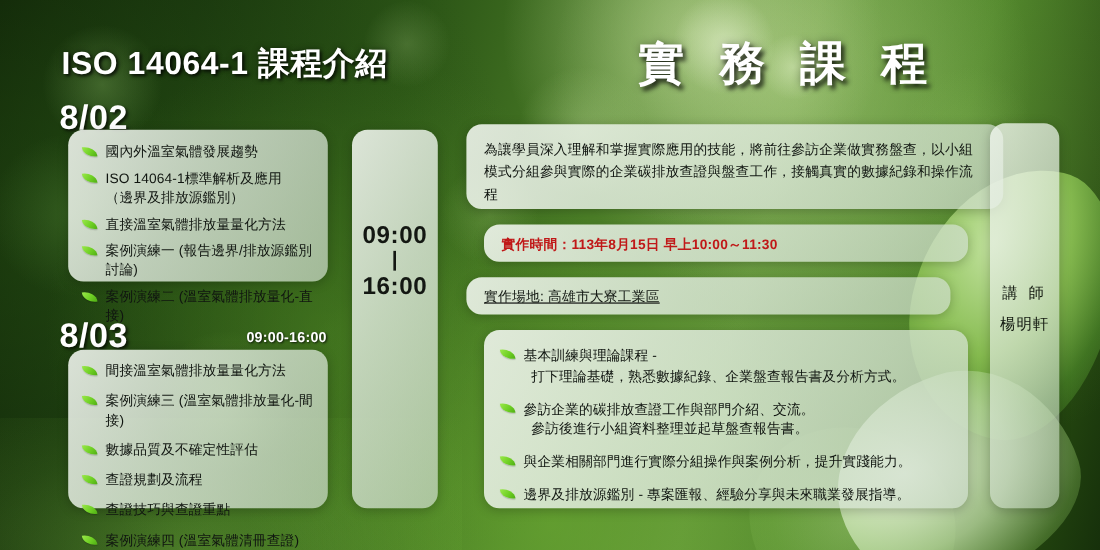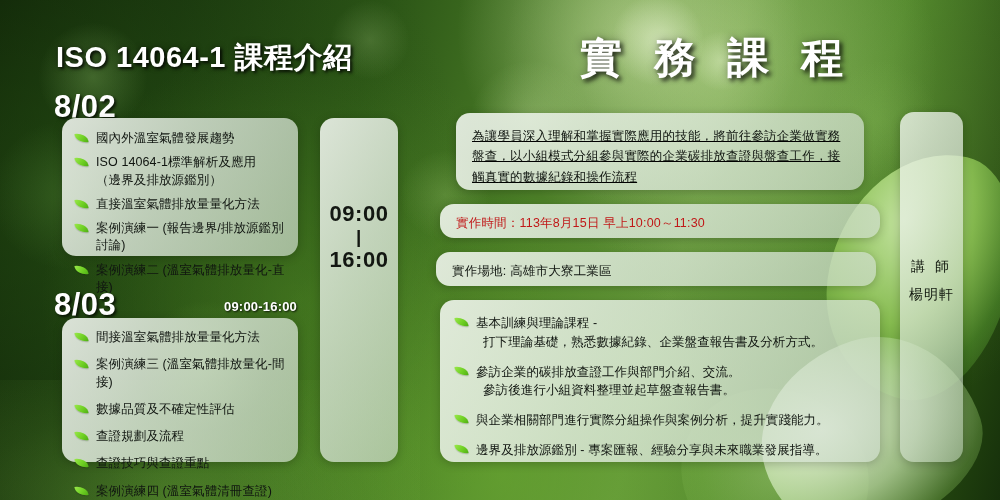--- a/index.html
+++ b/index.html
@@ -98,27 +98,27 @@
 
   
   #panel-time{left:320px;top:118px;width:78px;height:344px;}
   .time-wrap{position:absolute;left:0;right:0;top:82px;text-align:center;
     font-size:22px;font-weight:bold;color:#131712;line-height:1.28;letter-spacing:.5px;}
   .time-sep{font-size:19px;line-height:.95;display:block;}
   .lect-wrap{position:absolute;left:0;right:0;top:188px;text-align:center;
     font-size:13.5px;color:#141914;line-height:1.9;letter-spacing:1px;}
 
   
-  #panel-intro{left:456px;top:113px;width:408px;height:77px;text-decoration:underline;}
+  #panel-intro{left:424px;top:113px;width:488px;height:77px;}
   #panel-intro .inner{padding:13px 16px;}
   .para{font-size:12.5px;color:#101510;line-height:1.62;letter-spacing:.2px;margin:0;}
   #panel-ptime{left:440px;top:204px;width:440px;height:34px;}
   #panel-ptime .inner{padding:9px 16px;}
-  .red{color:#c01818;font-size:12.5px;letter-spacing:.2px;}
-  #panel-place{left:436px;top:252px;width:440px;height:34px;}
+  .red{color:#c01818;font-size:12.5px;letter-spacing:.2px;font-weight:bold;}
+  #panel-place{left:424px;top:252px;width:440px;height:34px;text-decoration:underline;}
   #panel-place .inner{padding:9px 16px;}
   .place{font-size:12.5px;color:#101510;letter-spacing:.2px;}
   #panel-agenda{left:440px;top:300px;width:440px;height:162px;}
   #panel-agenda .inner{padding:14px 16px 10px 14px;}
   #panel-agenda ul.blist li{margin-bottom:11px;font-size:12.5px;line-height:1.5;}
   #panel-agenda ul.blist li .l2{display:block;padding-left:7px;}
 
   
   #panel-instructor{left:900px;top:112px;width:63px;height:350px;
     background:linear-gradient(120deg,rgba(240,245,238,.80) 0%,rgba(222,232,220,.68) 50%,rgba(200,216,198,.52) 100%);}

